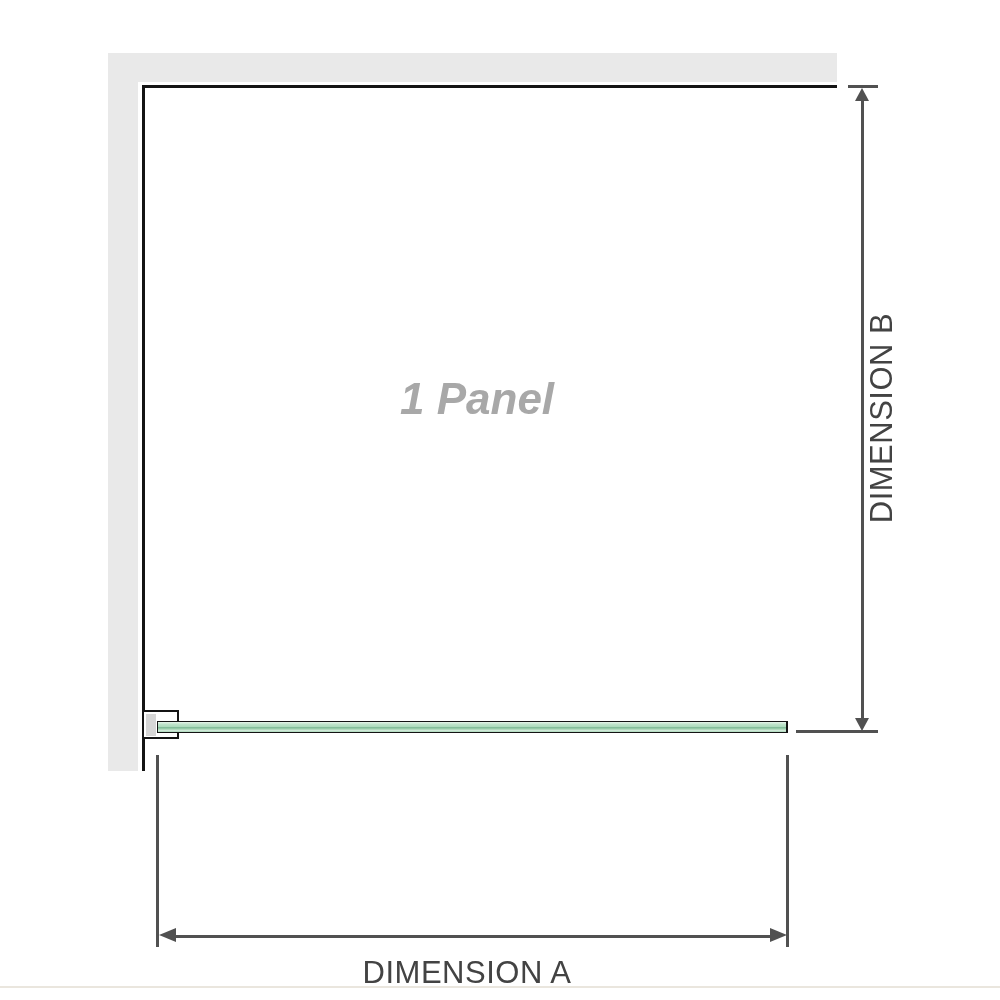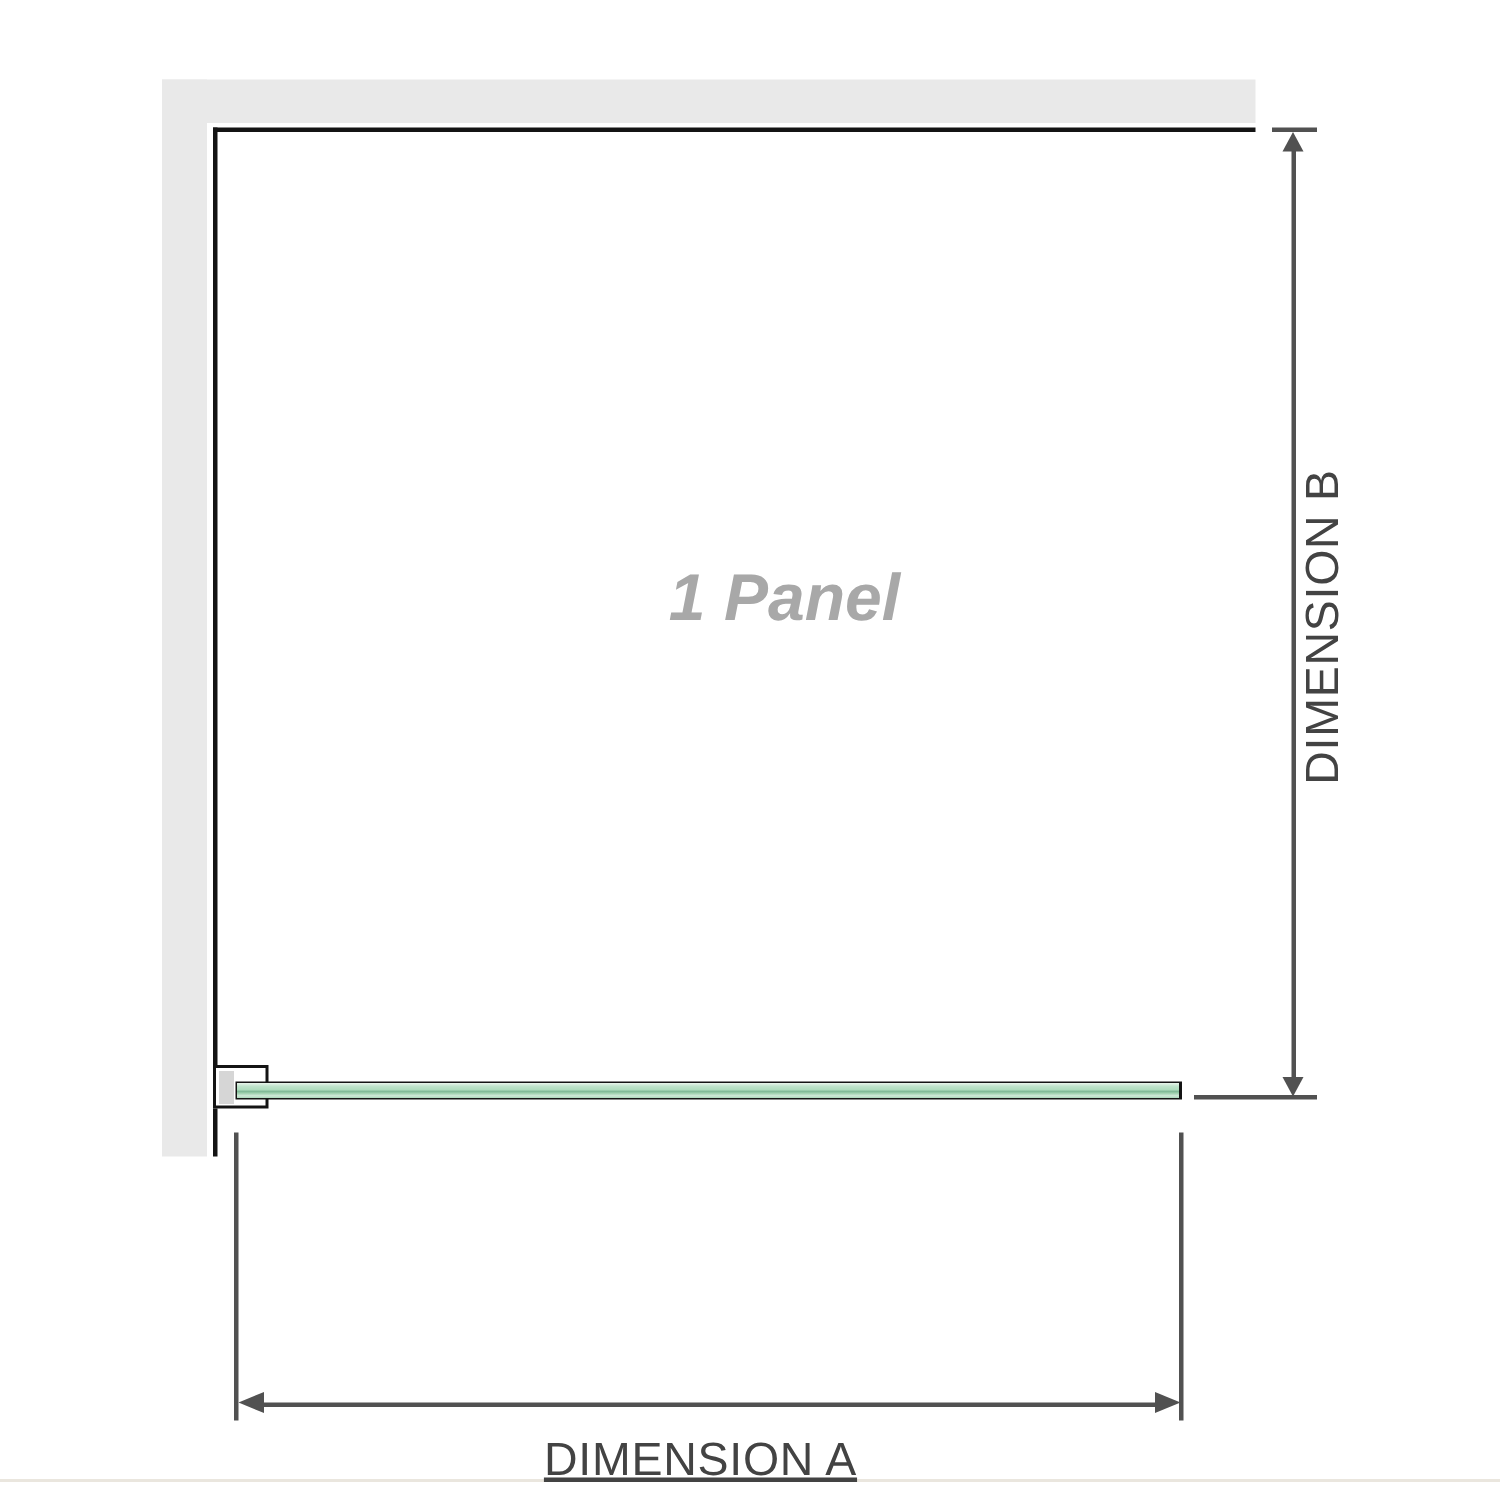--- a/index.html
+++ b/index.html
@@ -96,31 +96,30 @@
     font-size: 31px;
     font-weight: 400;
     letter-spacing: 0.5px;
     text-align: center;
     white-space: nowrap;
     z-index: 7;
   }
   .dima-label {
     left: 352px; top: 956px; width: 230px; height: 34px;
     line-height: 34px;
-    text-decoration: underline;
   }
   .dimb-label {
     left: 767px; top: 401px; width: 230px; height: 34px;
     line-height: 34px;
     transform: rotate(-90deg);
     transform-origin: center center;
   }
   .panel-label {
     left: 400px; top: 374px; width: 200px;
-    text-align: right;
+    text-align: left;
     color: #a8a8a8;
     font-size: 44px;
     font-style: italic;
     font-weight: 700;
     white-space: nowrap;
     z-index: 2;
   }
 
   
   .baseline-rule {

